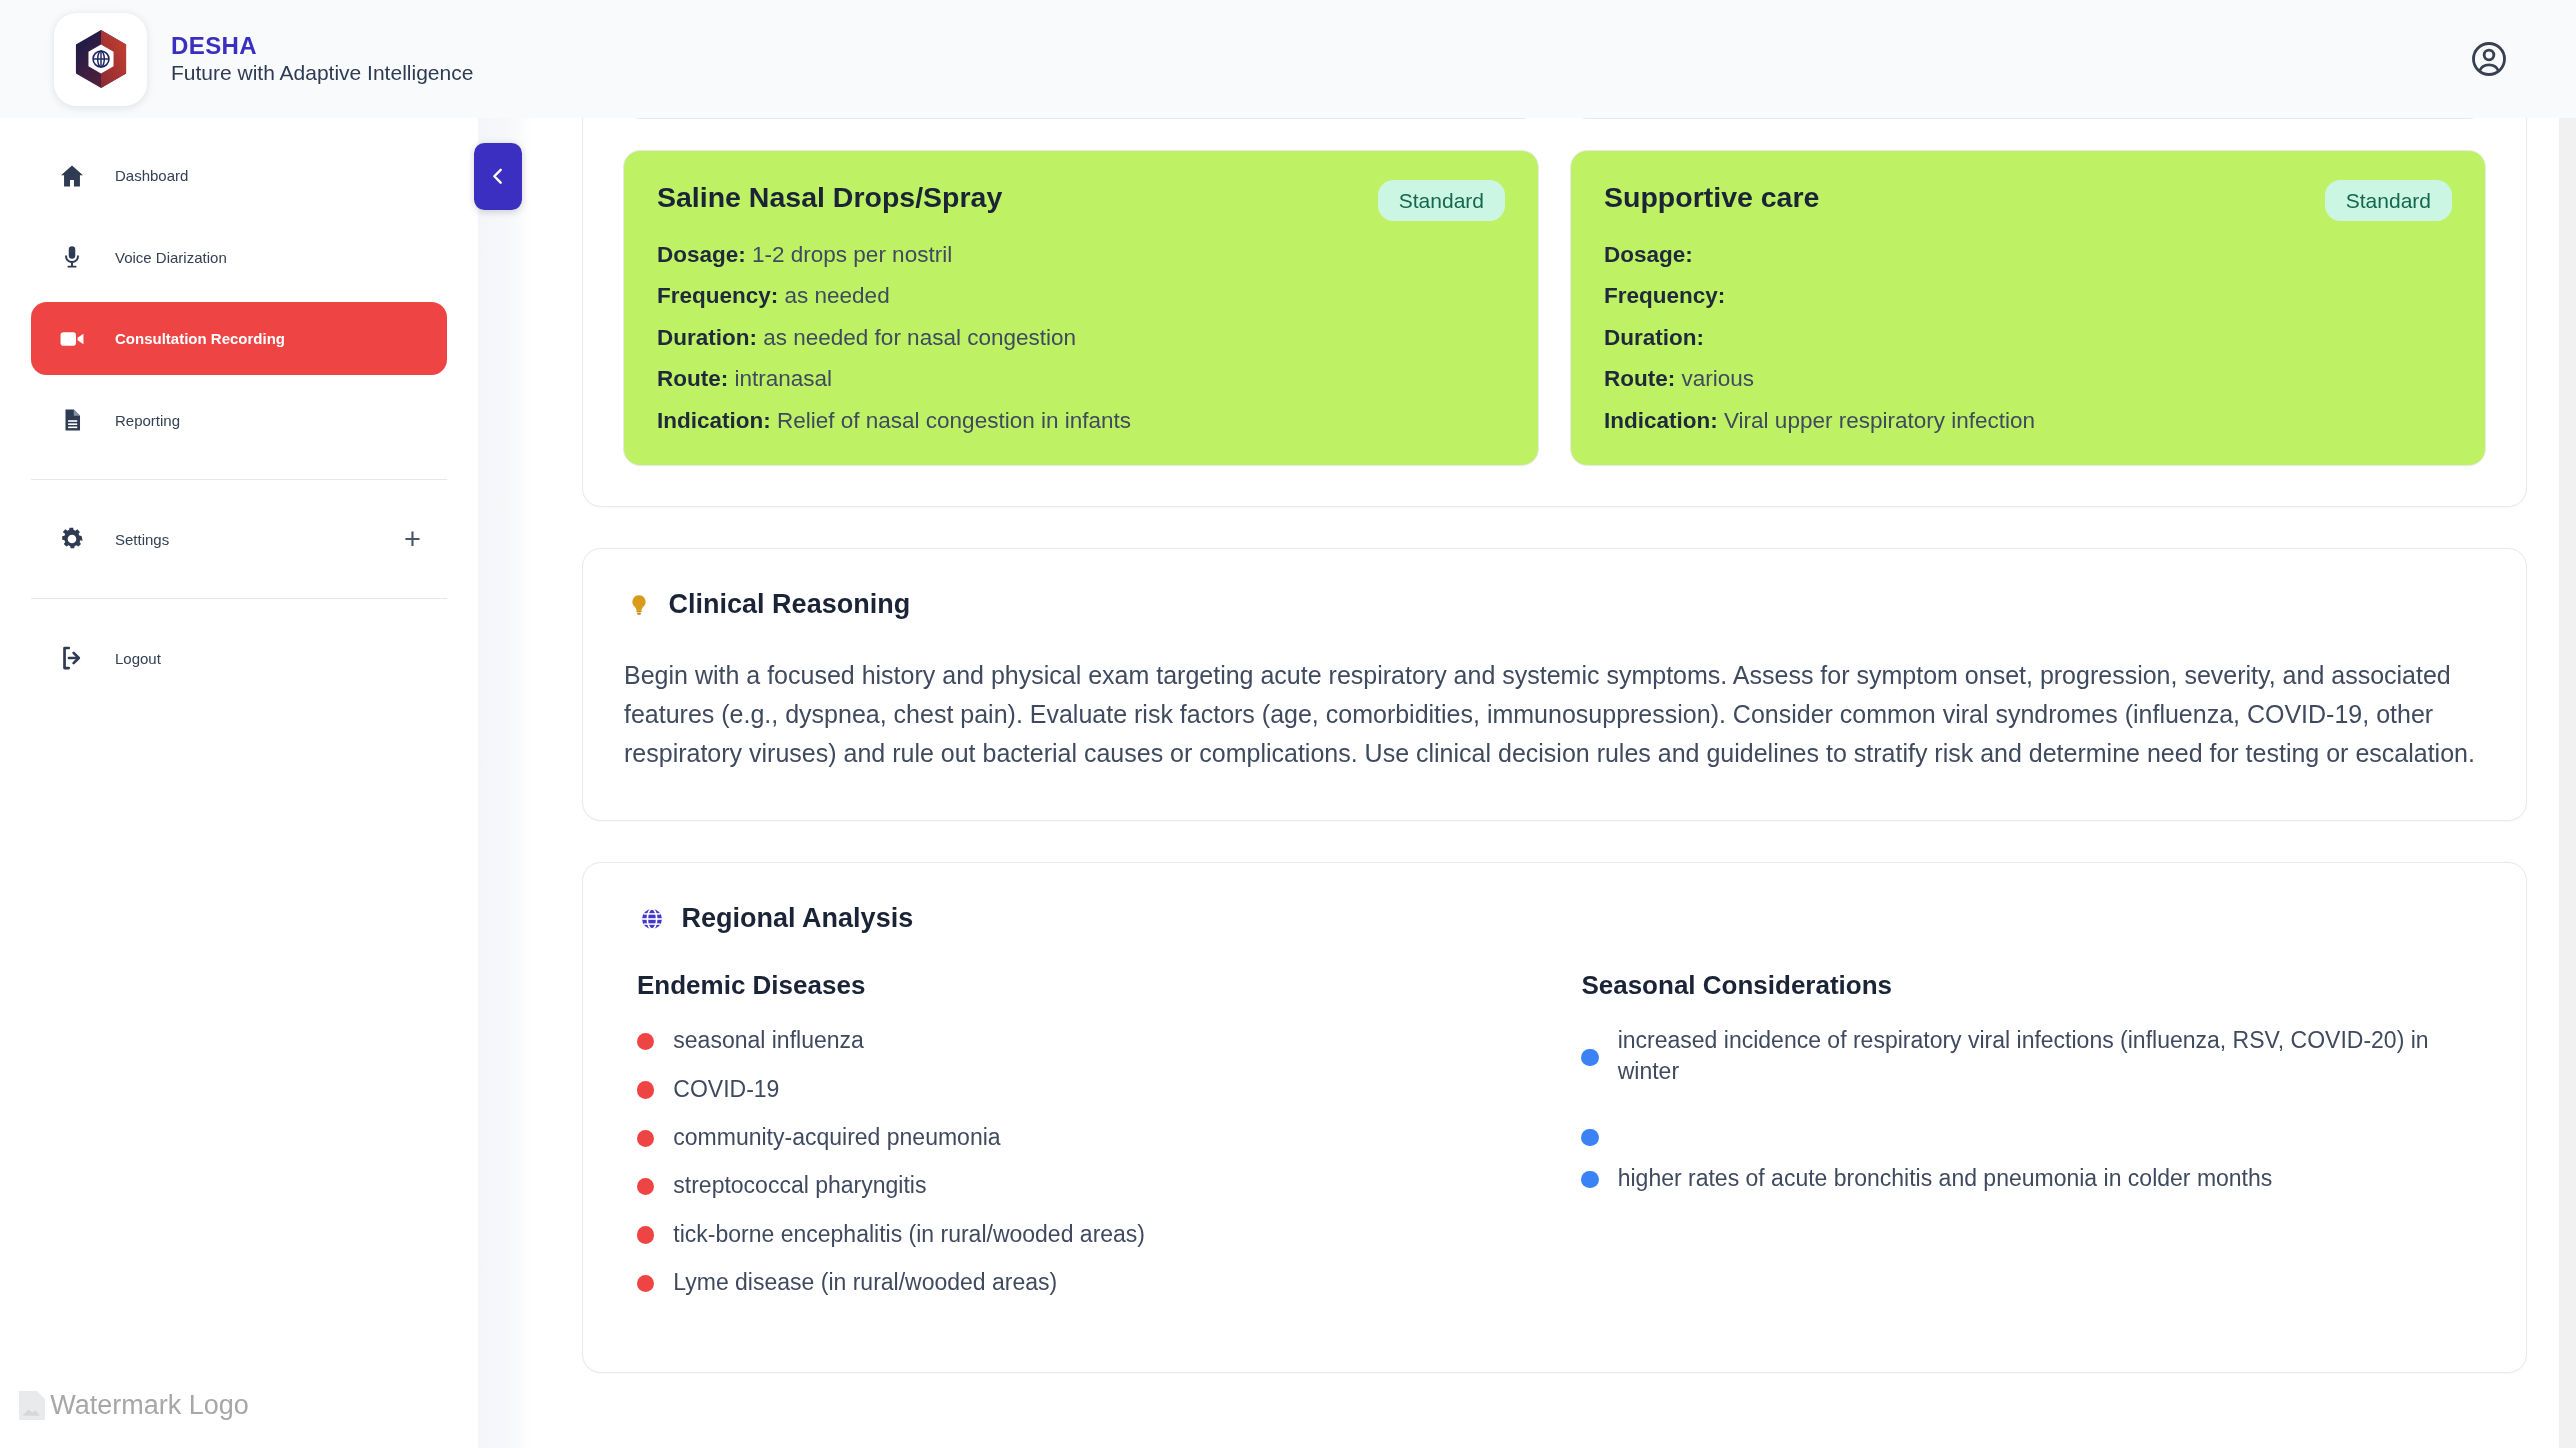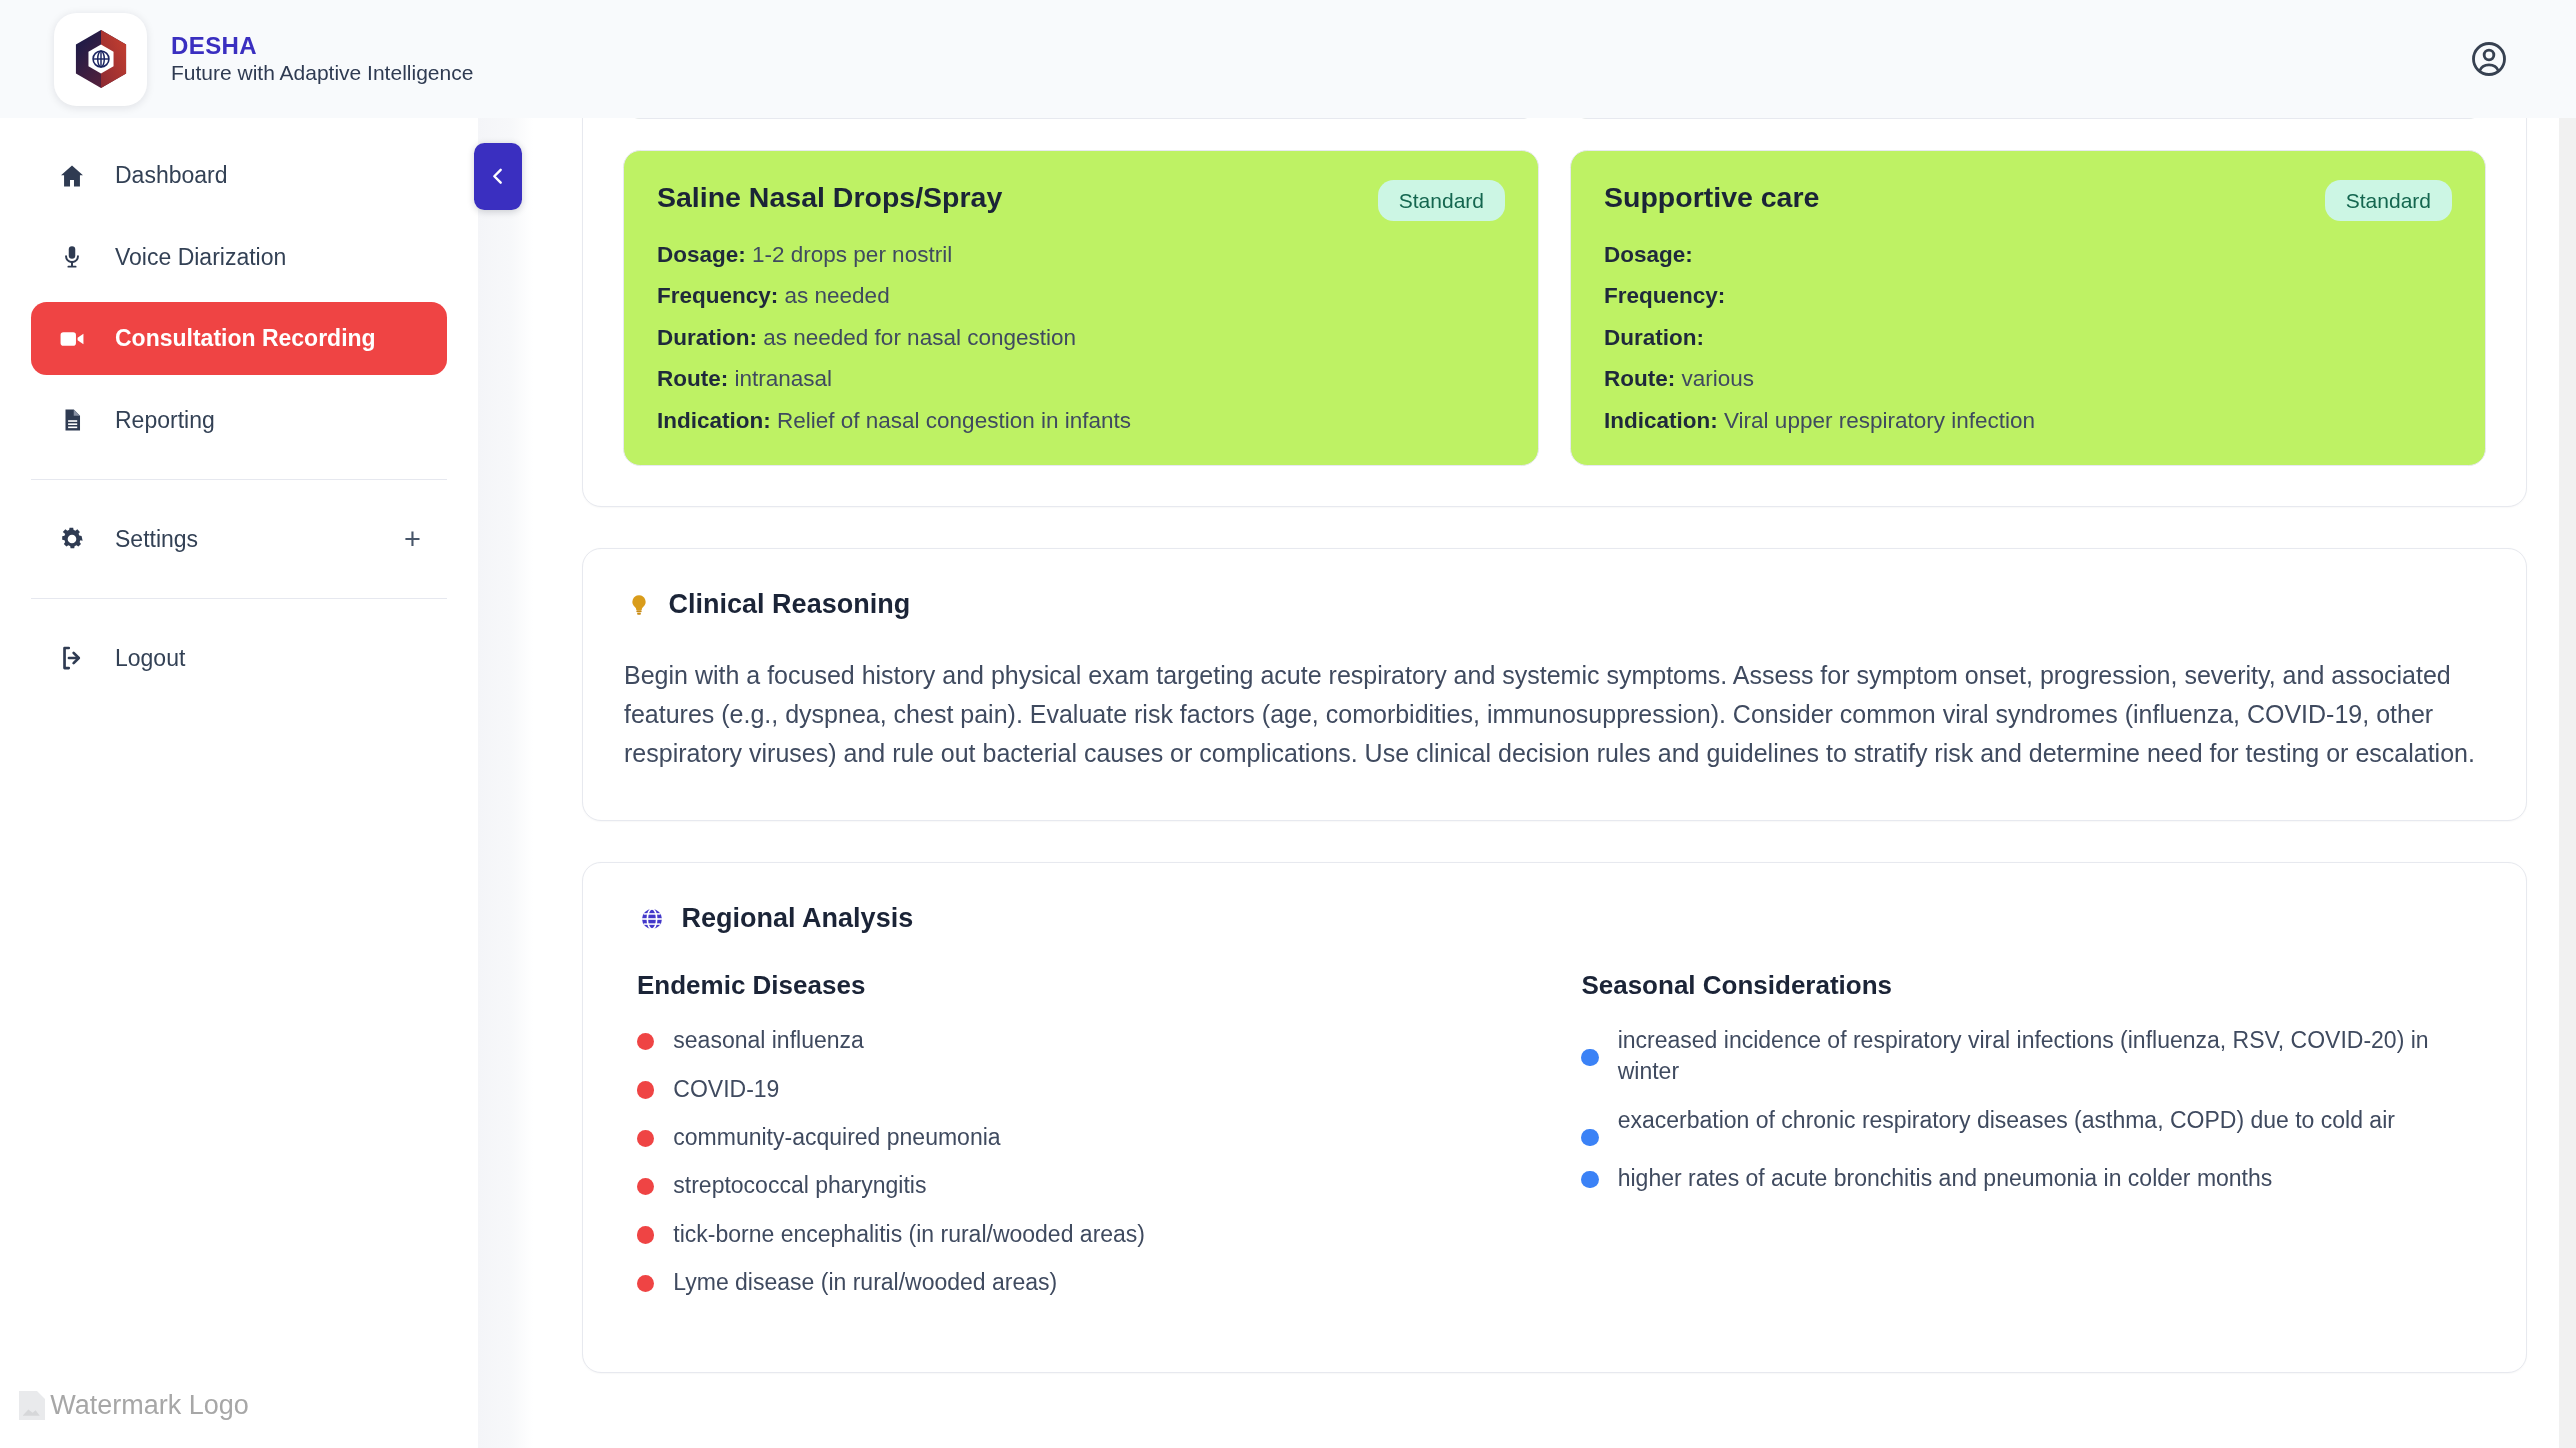--- a/index.html
+++ b/index.html
@@ -87,21 +87,21 @@
     align-items: center;
     gap: 29px;
     height: 73px;
     margin: 0 31px 8.6px 31px;
     padding: 0 26px;
     border-radius: 15.6px;
     cursor: pointer;
     color: #334155;
   }
   .nav-item .nav-label {
-    font-size: 23px;
+    font-size: 15px;
     font-weight: 400;
     color: #334155;
     white-space: nowrap;
     text-align: right;
   }
   .nav-item.active {
     background: #ef4444;
   }
   .nav-item.active .nav-label {
     color: #ffffff;
@@ -636,21 +636,20 @@
 
           <div>
             <h3 class="region-col-title">Seasonal Considerations</h3>
             <ul class="bullet-list">
               <li class="bullet-li multiline">
                 <span class="dot blue"></span>
                 <span>increased incidence of respiratory viral infections (influenza, RSV, COVID-20) in winter</span>
               </li>
               <li class="bullet-li multiline">
                 <span class="dot blue"></span>
-                <span>exacerbation of chronic respiratory diseases (asthma, COPD) due to cold air</span>
               </li>
               <li class="bullet-li">
                 <span class="dot blue"></span>
                 <span>higher rates of acute bronchitis and pneumonia in colder months</span>
               </li>
             </ul>
           </div>
 
         </div>
       </section>

